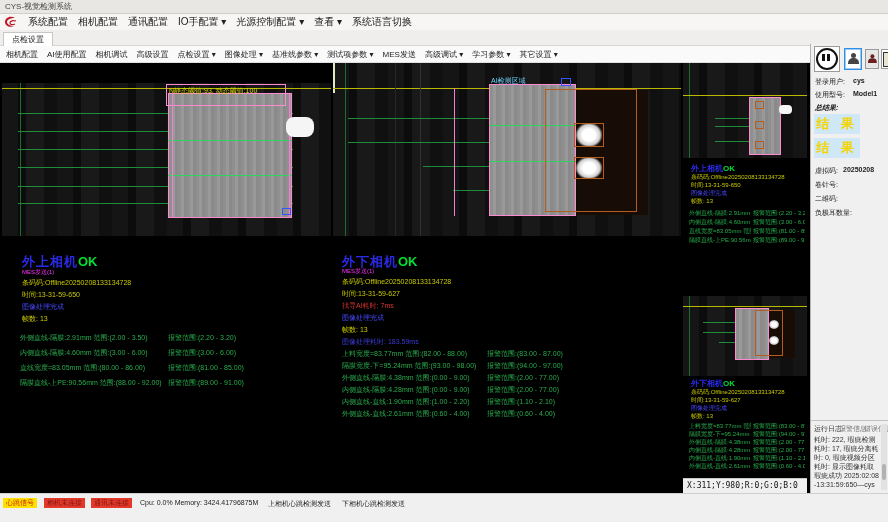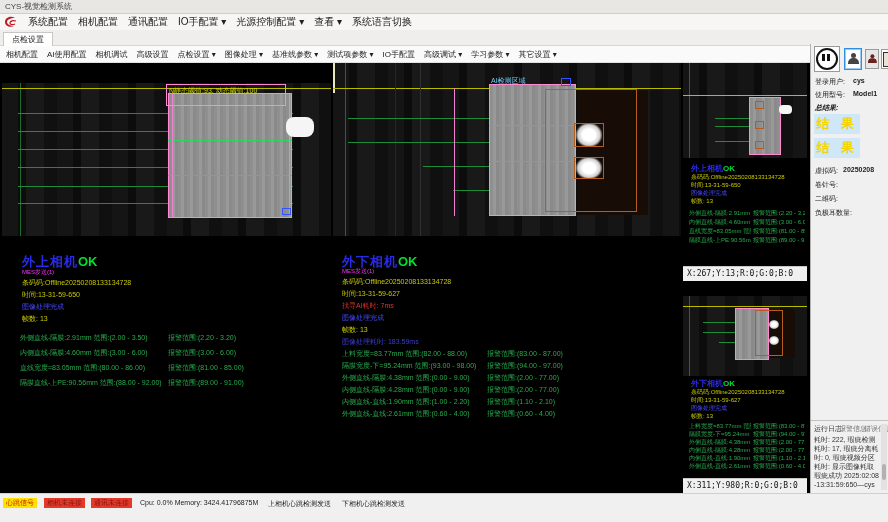--- a/index.html
+++ b/index.html
@@ -96,21 +96,21 @@
 
   <div class="abs toolbar">
     <span class="ti">相机配置</span>
     <span class="ti">AI使用配置</span>
     <span class="ti">相机调试</span>
     <span class="ti">高级设置</span>
     <span class="ti">点检设置 ▾</span>
     <span class="ti">图像处理 ▾</span>
     <span class="ti">基准线参数 ▾</span>
     <span class="ti">测试项参数 ▾</span>
-    <span class="ti">IO手配置</span>
+    <span class="ti">MES发送</span>
     <span class="ti">高级调试 ▾</span>
     <span class="ti">学习参数 ▾</span>
     <span class="ti">其它设置 ▾</span>
   </div>
 
   <div class="abs main"></div>
 
   <div class="panel" style="left:2px;top:63px;width:329px;height:430px;">
     <div class="camimg" style="left:0;top:20px;width:329px;height:153px;">
       <div class="abs" style="left:18px;top:0;width:1px;height:153px;background:#1c6e2e;"></div>
@@ -223,21 +223,20 @@
     <div class="bl" style="left:8px;top:126px;font-size:6px;">图像处理完成</div>
     <div class="yl" style="left:8px;top:134px;font-size:6px;">帧数: 13</div>
     <div class="gt" style="left:6px;top:146px;font-size:6px;width:62px;overflow:hidden;">外侧直线-隔膜:2.91mm 范围:(2.00 - 3.50)</div>
     <div class="gt" style="left:70px;top:146px;font-size:6px;width:52px;overflow:hidden;">报警范围:(2.20 - 3.20)</div>
     <div class="gt" style="left:6px;top:155px;font-size:6px;width:62px;overflow:hidden;">内侧直线-隔膜:4.60mm 范围:(3.00 - 6.00)</div>
     <div class="gt" style="left:70px;top:155px;font-size:6px;width:52px;overflow:hidden;">报警范围:(3.00 - 6.00)</div>
     <div class="gt" style="left:6px;top:164px;font-size:6px;width:62px;overflow:hidden;">直线宽度=83.05mm 范围:(80.00 - 86.00)</div>
     <div class="gt" style="left:70px;top:164px;font-size:6px;width:52px;overflow:hidden;">报警范围:(81.00 - 85.00)</div>
     <div class="gt" style="left:6px;top:173px;font-size:6px;width:62px;overflow:hidden;">隔膜直线-上PE:90.56mm 范围:(88.00 - 92.00)</div>
     <div class="gt" style="left:70px;top:173px;font-size:6px;width:52px;overflow:hidden;">报警范围:(89.00 - 91.00)</div>
-    <div class="pstatus mono" style="left:0;top:203px;width:124px;height:15px;">X:267;Y:13;R:0;G:0;B:0</div>
   </div>
 
   <div class="panel" style="left:683px;top:282px;width:124px;height:211px;">
     <div class="camimg" style="left:0;top:14px;width:124px;height:80px;">
       <div class="abs" style="left:6px;top:0;width:1px;height:80px;background:#1c6e2e;"></div>
       <div class="yline" style="left:0;top:10px;width:124px;"></div>
       <div class="gline" style="left:20px;top:26px;width:72px;"></div>
       <div class="gline" style="left:20px;top:36px;width:72px;"></div>
       <div class="gline" style="left:36px;top:46px;width:56px;"></div>
       <div class="product" style="left:52px;top:12px;width:34px;height:52px;"></div>

